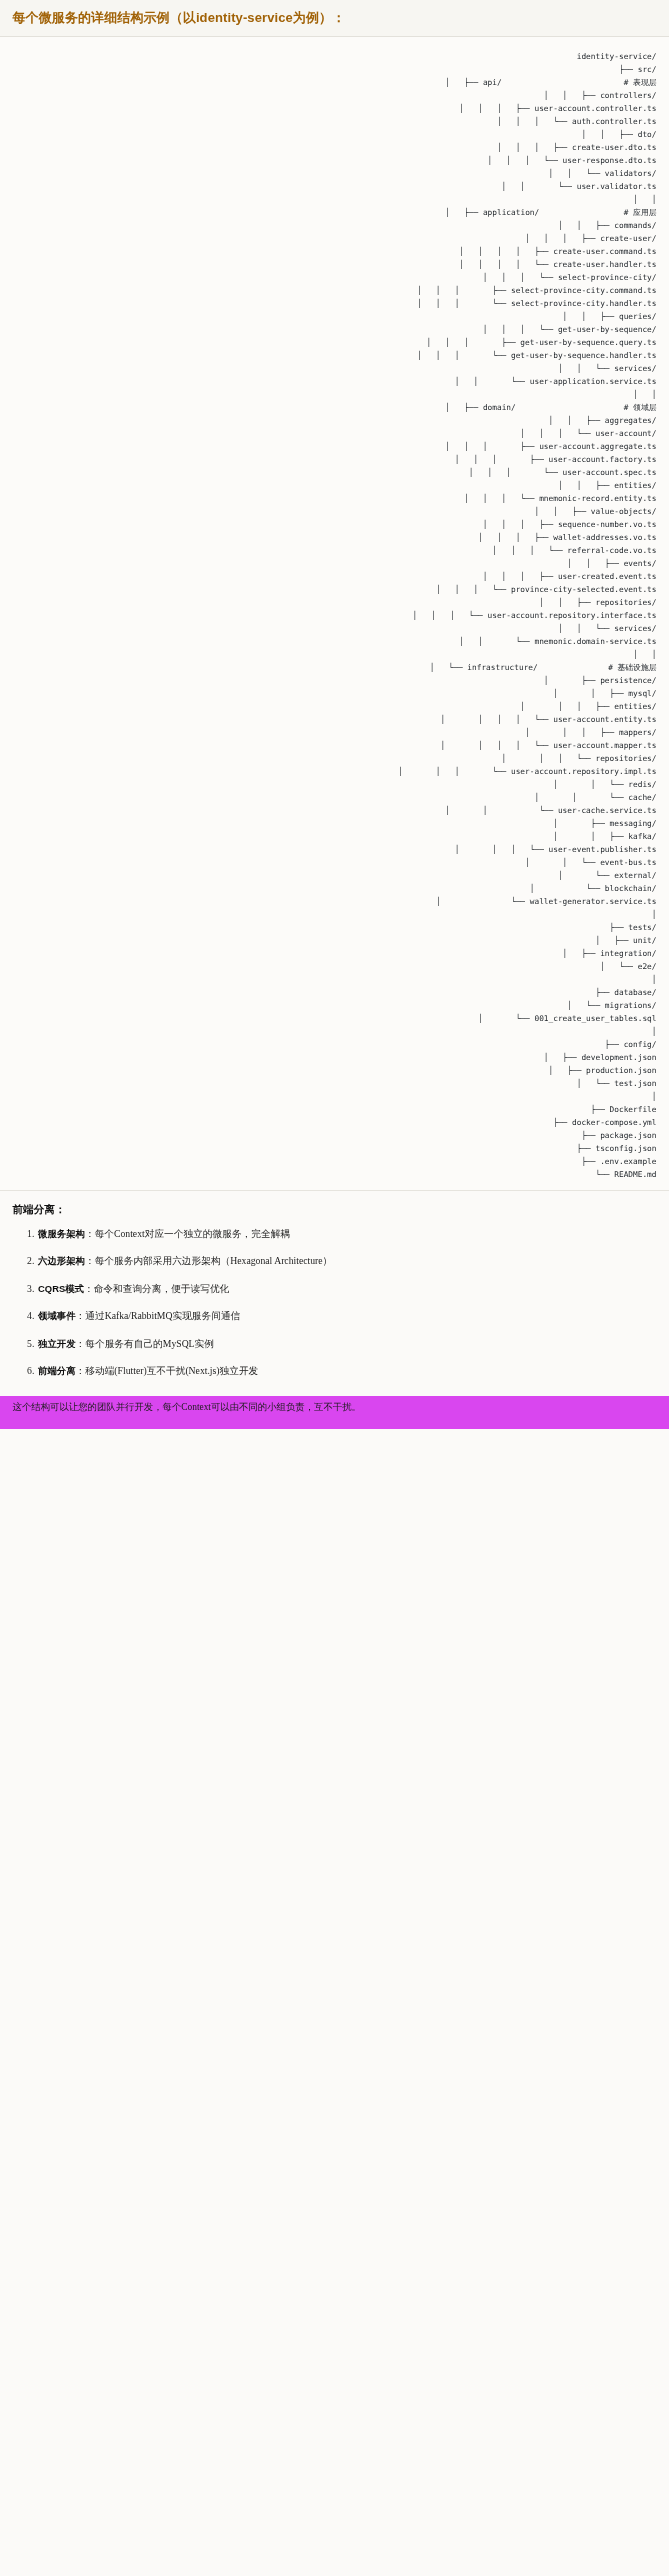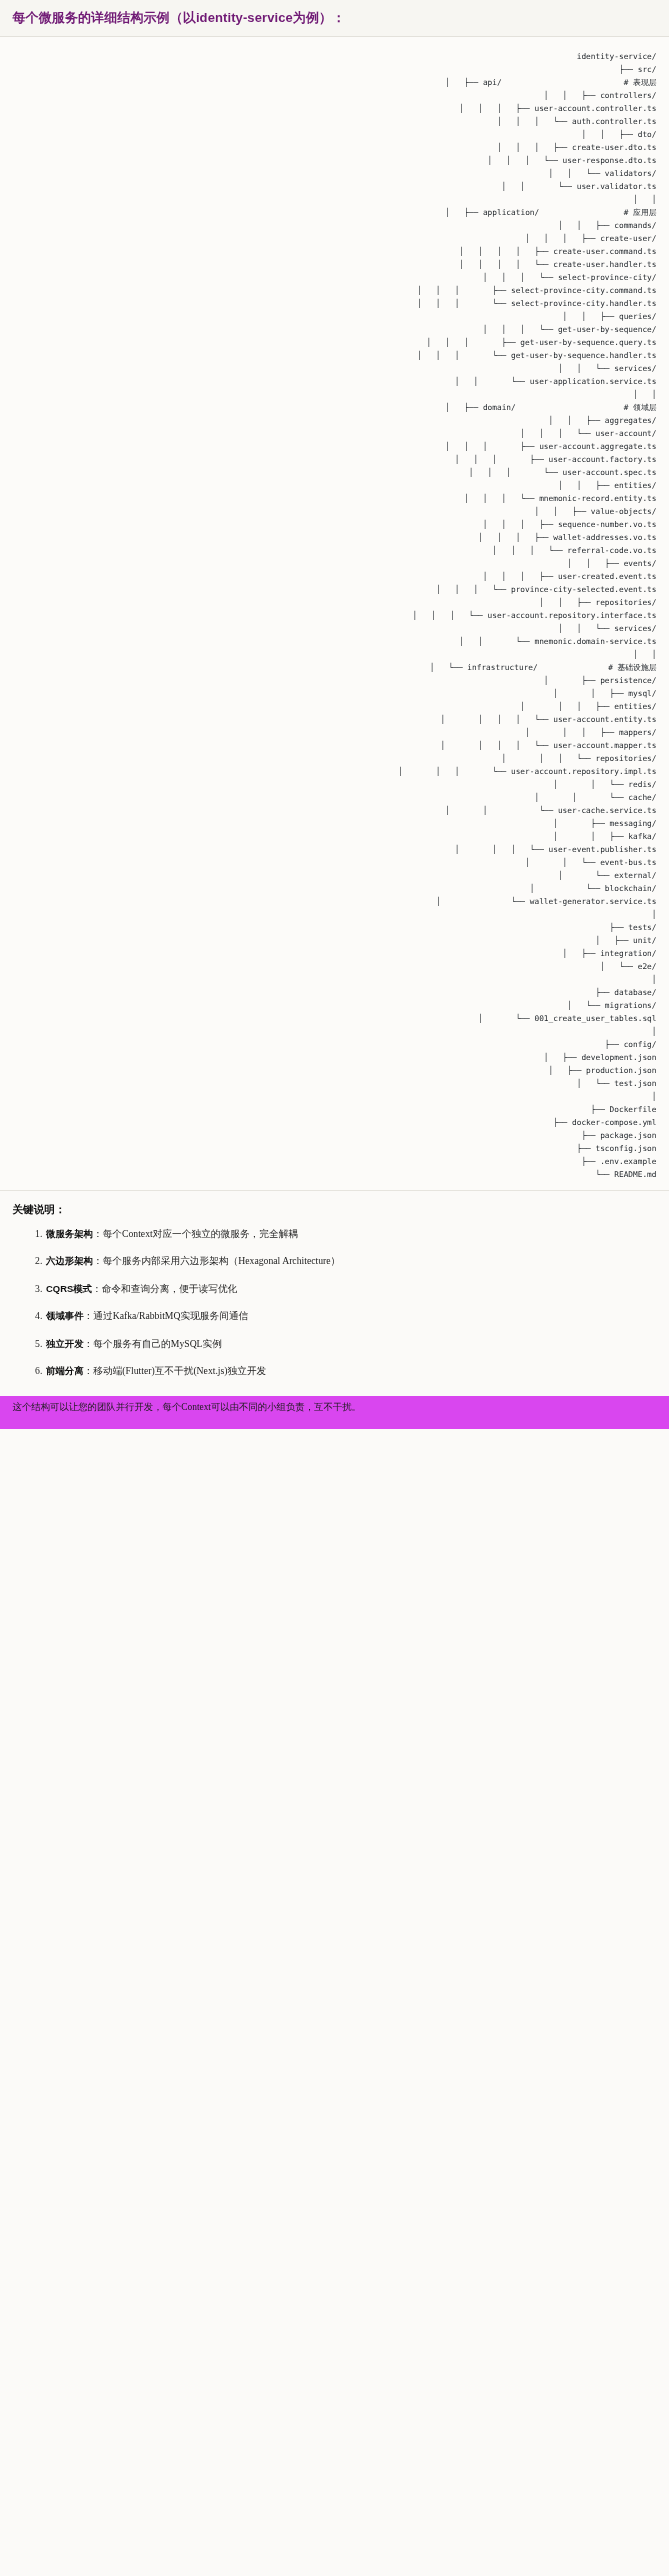--- a/index.html
+++ b/index.html
@@ -18,21 +18,21 @@
     width: 669px;
     box-sizing: border-box;
     background: #fbfaf8;
   }
   
   .doc-heading {
     font-family: "Liberation Sans", sans-serif;
     font-weight: bold;
     font-size: 13px;
     line-height: 1.35;
-    color: #701a75;
+    color: #a16207;
     padding: 8.8px 12.5px 10px 12.5px;
     margin: 0;
     background: #f7f6f2;
     border-bottom: 0.6px solid #e3e1db;
     letter-spacing: 0.1px;
   }
   
   .tree-block {
     margin: 0;
     padding: 12.5px 12.5px 8.8px 12.5px;
@@ -67,21 +67,21 @@
   ol.note-list {
     margin: 0;
     padding: 0 0 0 16.3px;
     list-style-type: decimal;
   }
   ol.note-list > li {
     font-family: "Liberation Serif", serif;
     font-size: 9.7px;
     line-height: 1.55;
     color: #1c1c1c;
-    margin: 0 0 12px 16px;
+    margin: 0 0 12px 8px;
     padding-left: 1.3px;
   }
   ol.note-list > li::marker {
     font-family: "Liberation Serif", serif;
     font-size: 9.7px;
   }
   .note-term {
     font-family: "Liberation Sans", sans-serif;
     font-weight: bold;
     font-size: 9.4px;
@@ -193,21 +193,21 @@
 │
 ├── Dockerfile
 ├── docker-compose.yml
 ├── package.json
 ├── tsconfig.json
 ├── .env.example
 └── README.md</pre>
   </div>
 
   <div class="notes">
-    <div class="notes-title">关键说明：</div>
+    <div class="notes-title">前端分离：</div>
     <ol class="note-list">
       <li>
         <span class="note-term">微服务架构</span><span class="note-sep">：</span><span class="note-desc">每个Context对应一个独立的微服务，完全解耦</span>
       </li>
       <li>
         <span class="note-term">六边形架构</span><span class="note-sep">：</span><span class="note-desc">每个服务内部采用六边形架构（Hexagonal Architecture）</span>
       </li>
       <li>
         <span class="note-term">CQRS模式</span><span class="note-sep">：</span><span class="note-desc">命令和查询分离，便于读写优化</span>
       </li>

